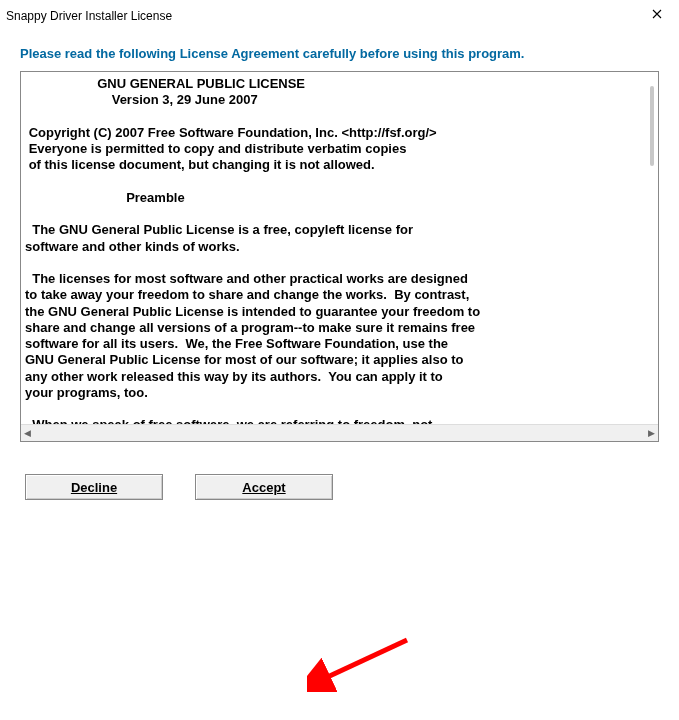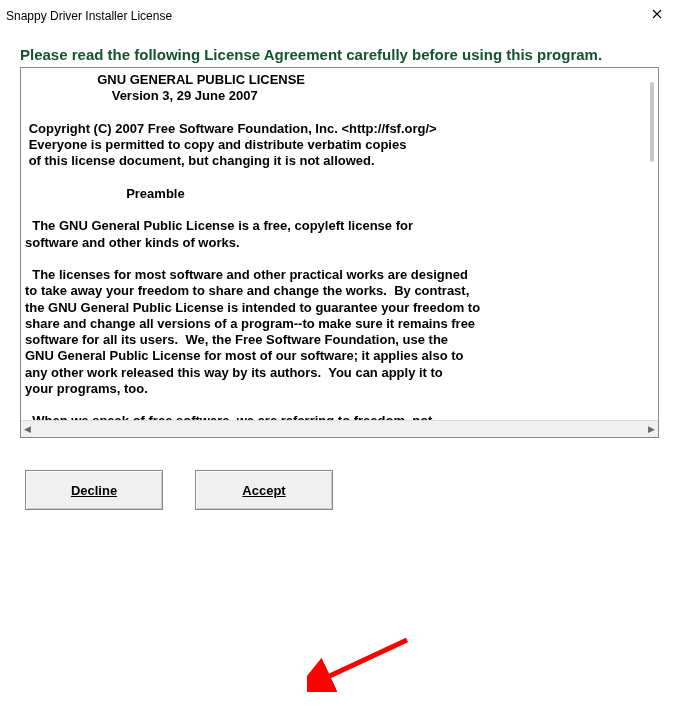--- a/index.html
+++ b/index.html
@@ -29,24 +29,24 @@
       display: flex;
       align-items: center;
       justify-content: center;
       font-size: 14px;
     }
     .close-btn svg { width: 10px; height: 10px; }
     .content {
       padding: 14px 20px 0 20px;
     }
     .instruction {
-      font-size: 15px;
+      font-size: 13px;
       font-weight: bold;
-      color: #14532d;
-      margin-bottom: 4px;
+      color: #0369a1;
+      margin-bottom: 10px;
     }
     .license-box {
       border: 1px solid #888;
       background: #fff;
       height: 371px;
       position: relative;
       overflow: hidden;
     }
     .license-text {
       padding: 4px 18px 4px 4px;
@@ -86,21 +86,21 @@
       color: #666;
     }
     .button-row {
       margin-top: 32px;
       display: flex;
       gap: 32px;
       padding-left: 5px;
     }
     .btn {
       width: 138px;
-      height: 40px;
+      height: 26px;
       background: #f0f0f0;
       border: 1px solid #888;
       box-shadow: inset 1px 1px 0 #fff, inset -1px -1px 0 #ccc;
       font-size: 13px;
       font-weight: bold;
       text-decoration: underline;
       cursor: pointer;
       color: #000;
     }
     .arrow-annotation {

